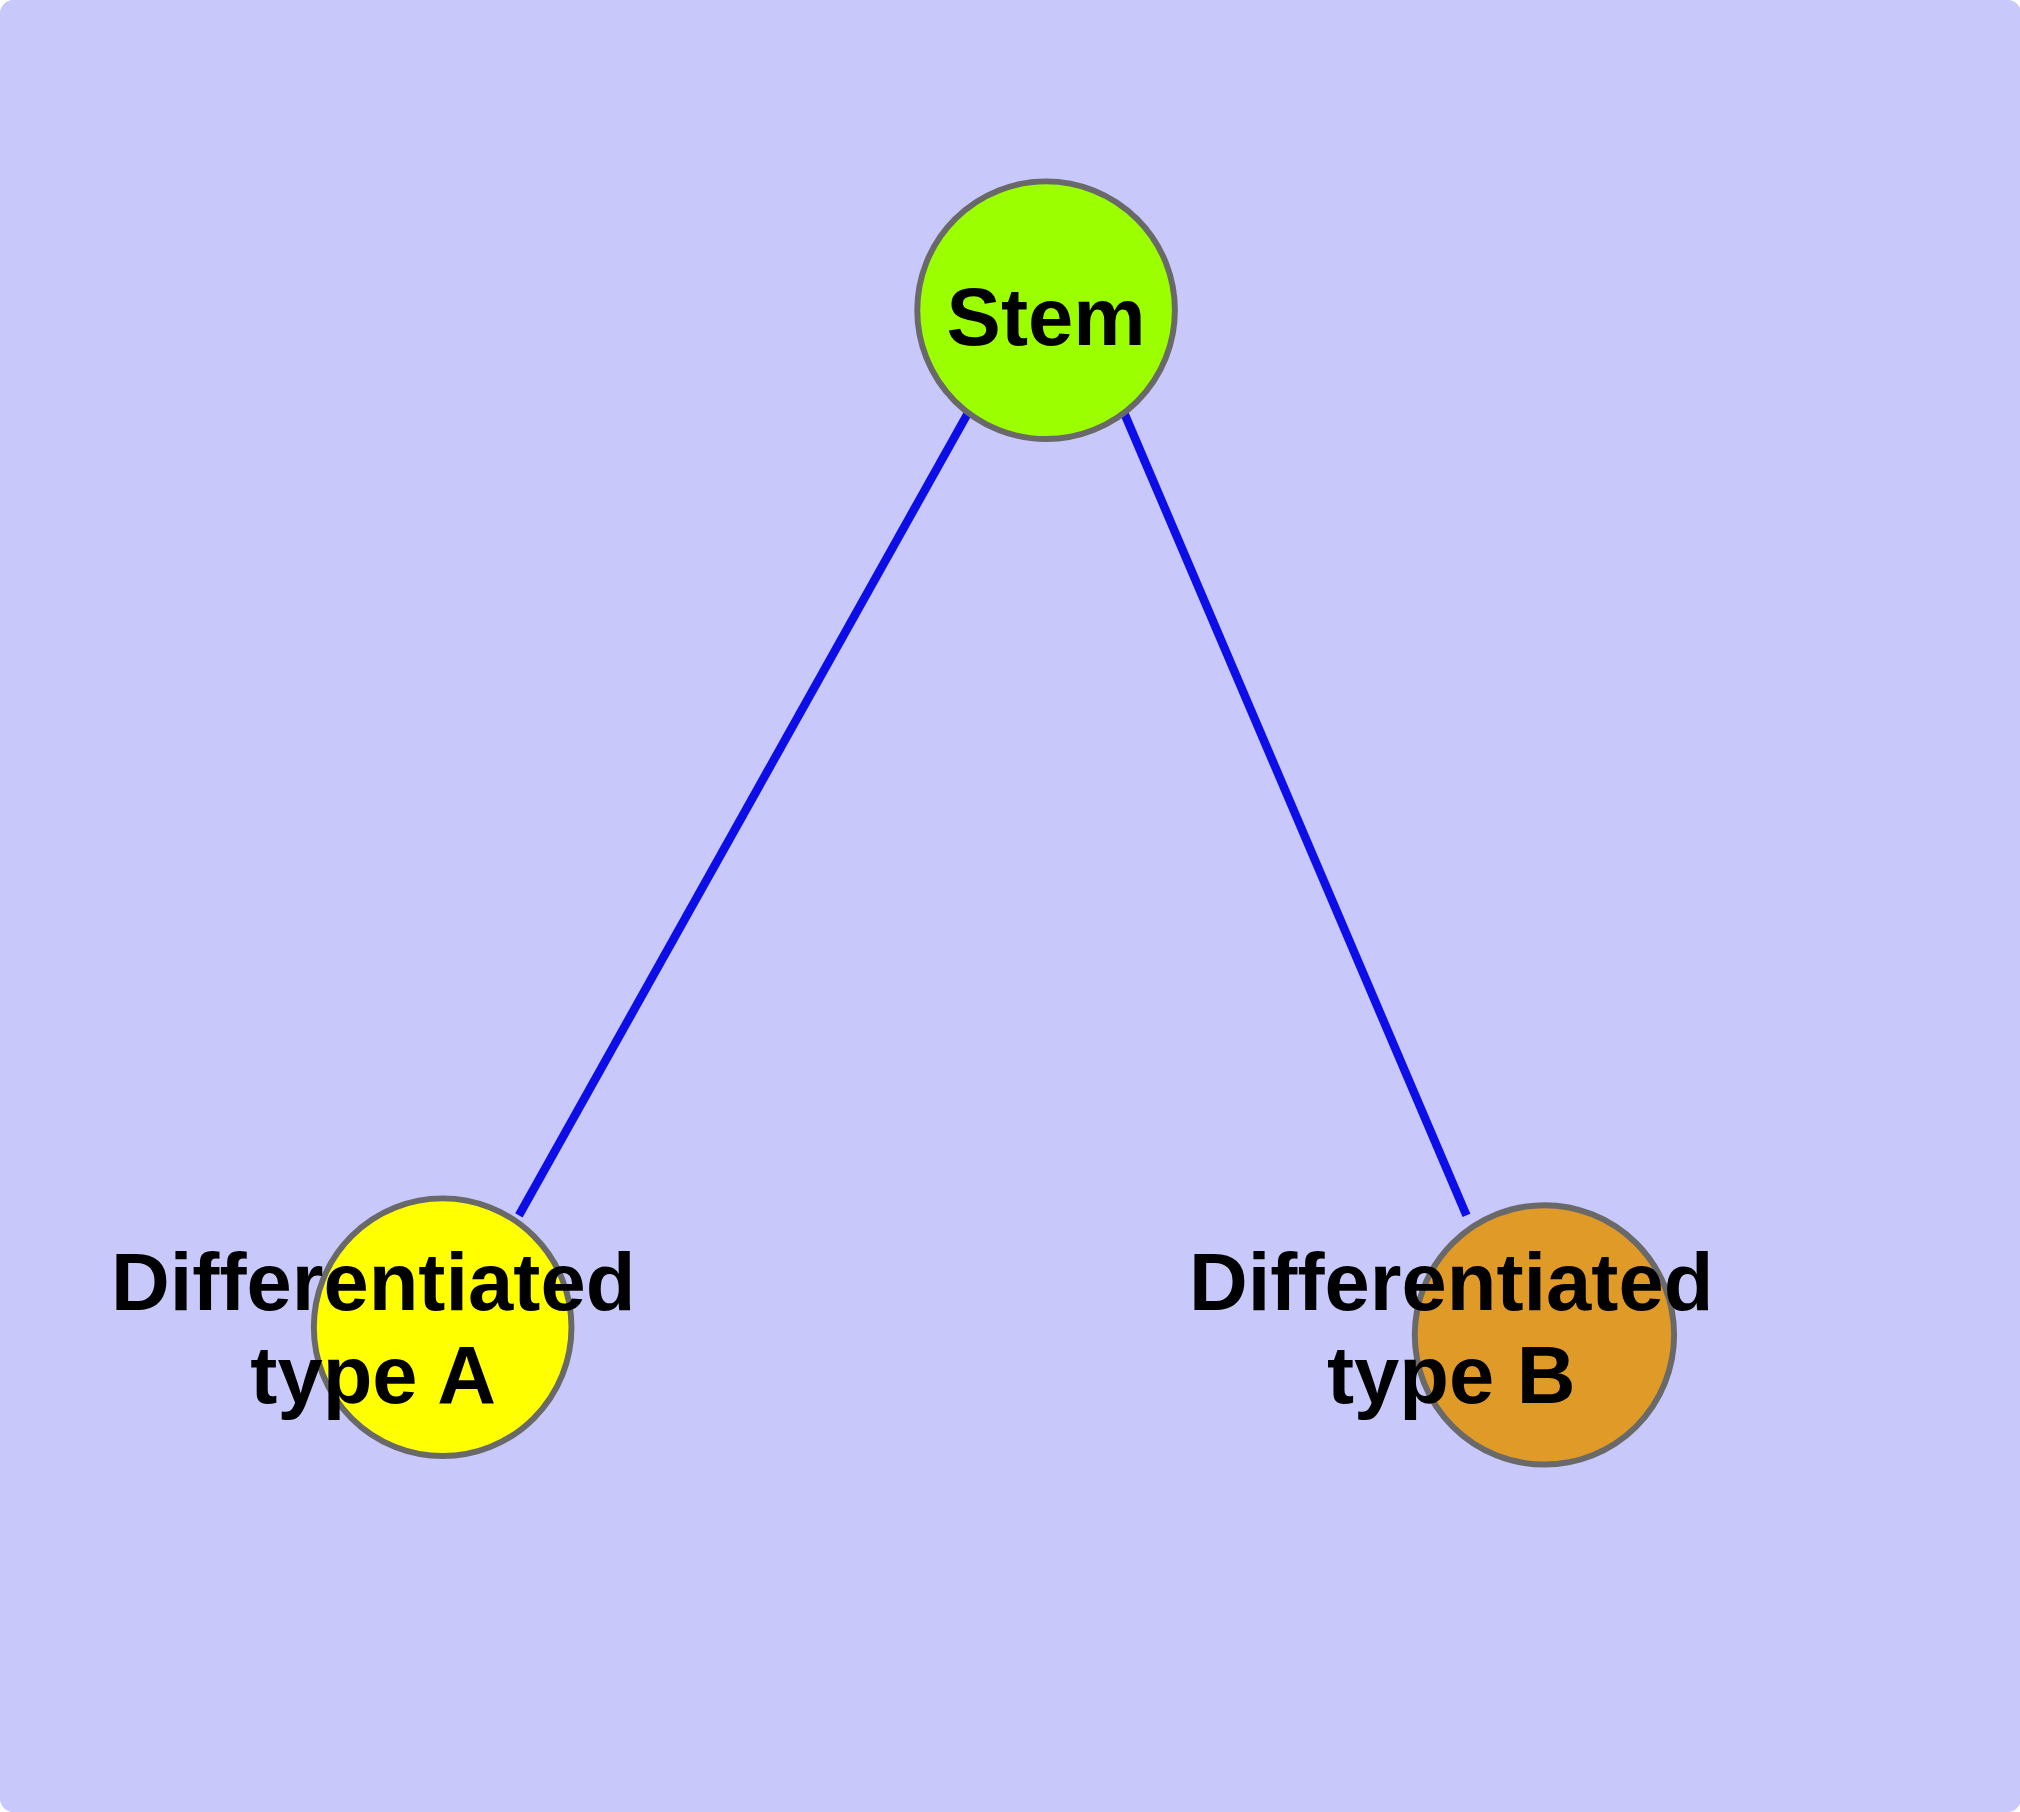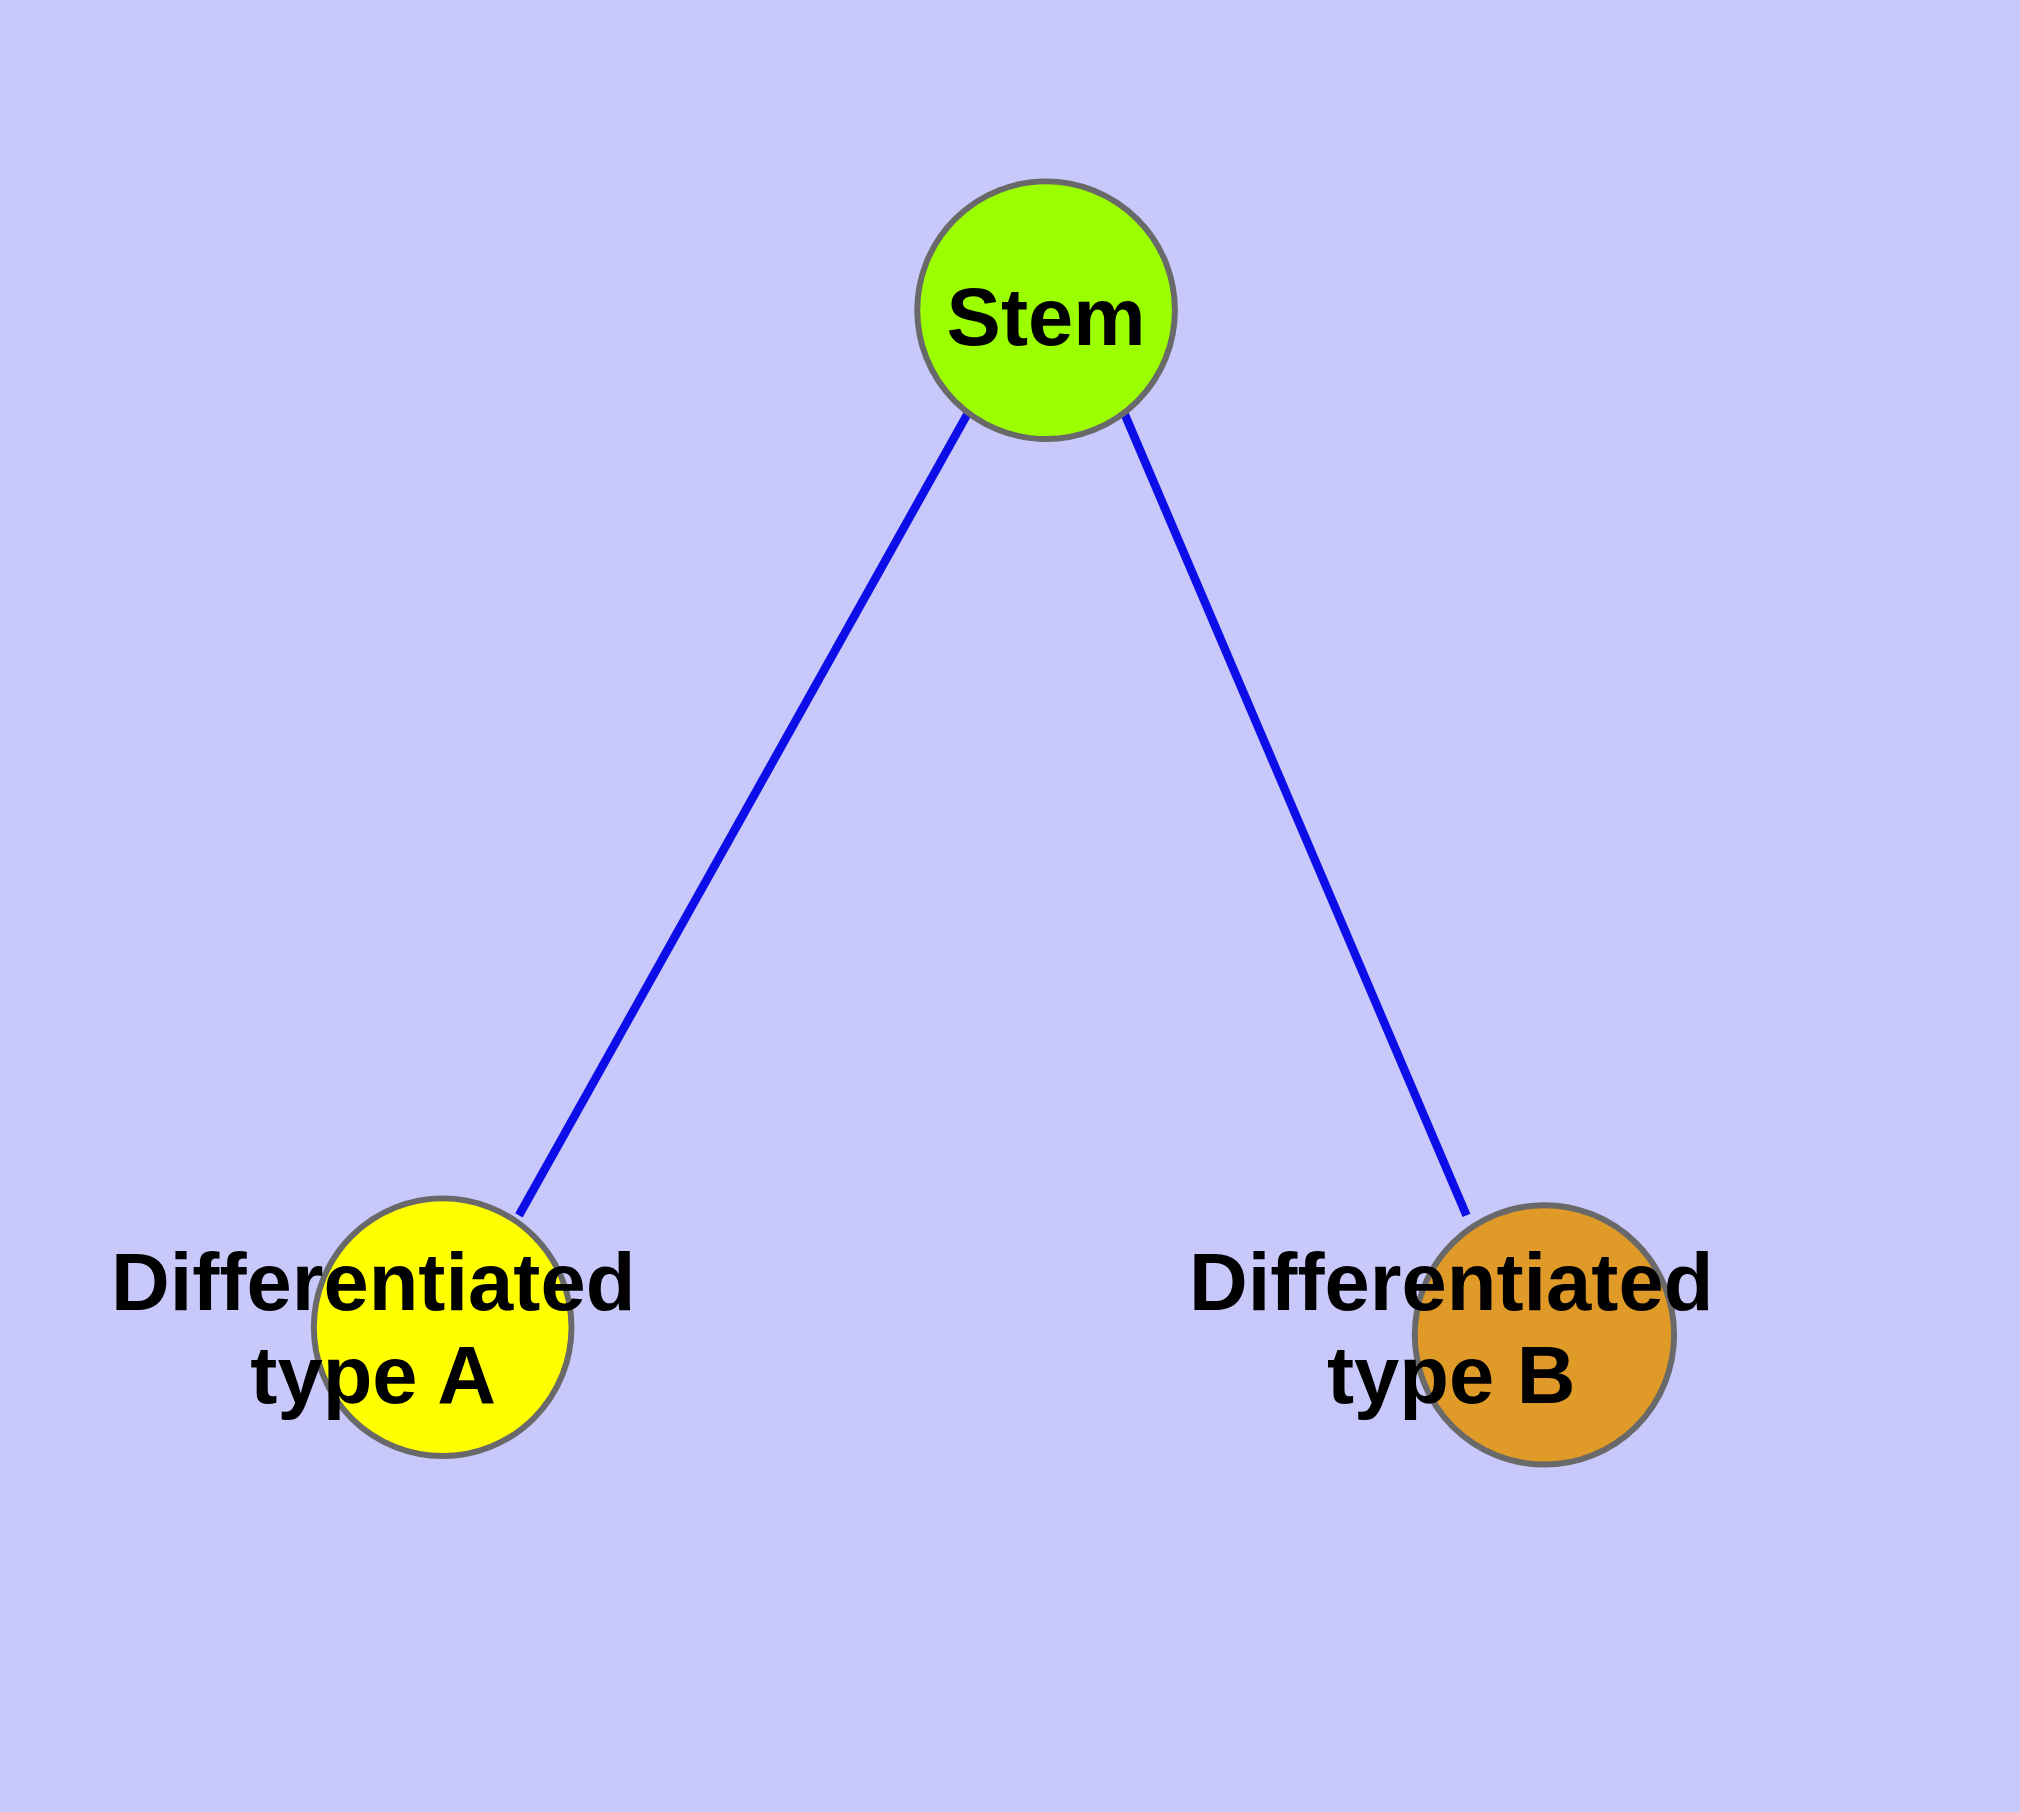--- a/index.html
+++ b/index.html
@@ -42,21 +42,21 @@
     font-family: "Liberation Sans", "DejaVu Sans", sans-serif;
     font-weight: bold;
     font-size: 96px;
     fill: #000000;
     text-anchor: middle;
   }
 </style>
 </head>
 <body>
 
-<div id="canvas" style="width: 2021px; height: 1812px; background: rgb(200, 200, 251);">
+<div id="canvas" style="width: 2021px; height: 1812px; background: rgb(200, 200, 251); border-radius: 14px;">
   <svg id="graph-svg" viewBox="0 0 2384 2138" style="width: 2021px; height: 1812px;">
 
     <rect id="bg-rect" x="0" y="0" width="2384" height="2138" fill="#C8C8FB"></rect>
 
     <g id="edges-group">
       <line class="edge-line" id="edge-stem-to-a" x1="1142" y1="487" x2="612" y2="1434" stroke="#0D0DE8"></line>
       <line class="edge-line" id="edge-stem-to-b" x1="1326" y1="487" x2="1730" y2="1434" stroke="#0D0DE8"></line>
     </g>
 
     <g id="nodes-group">

